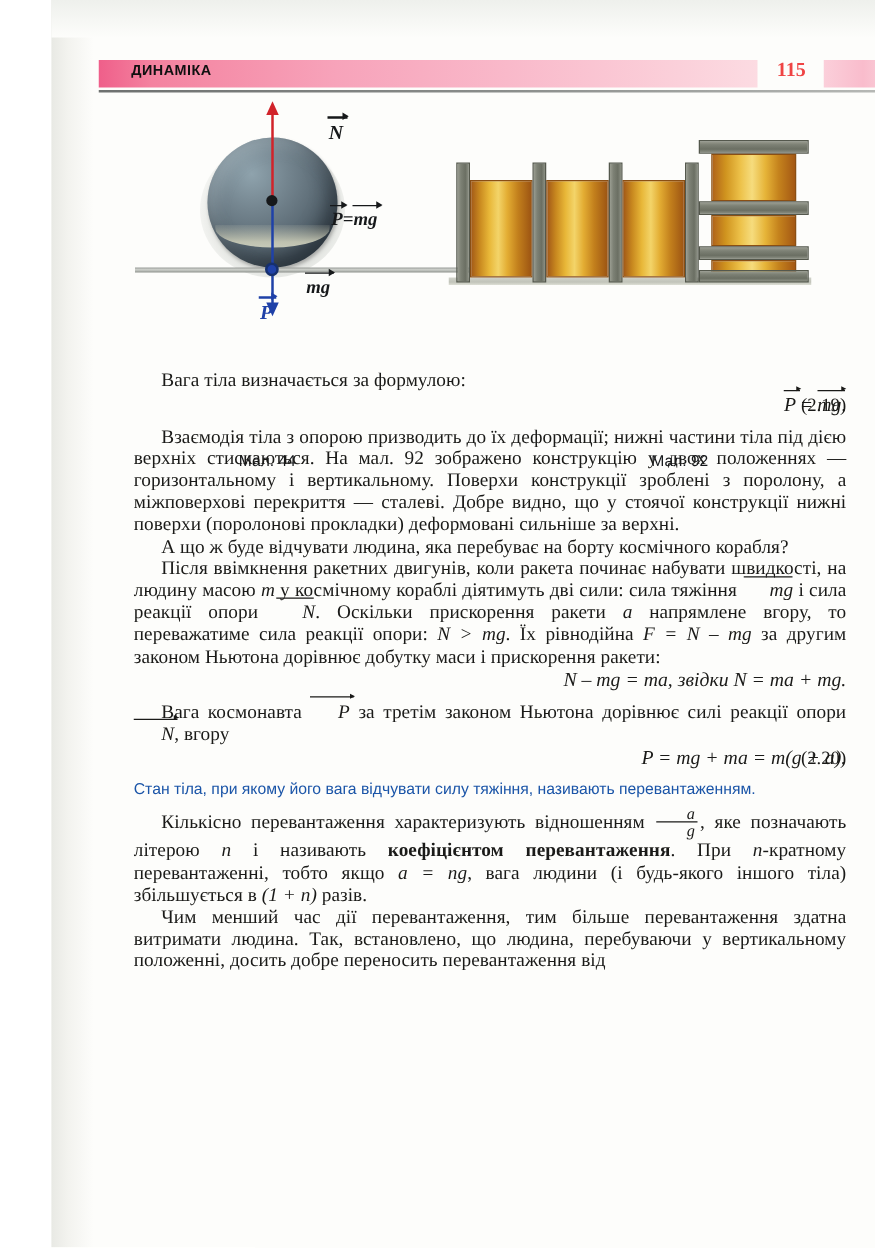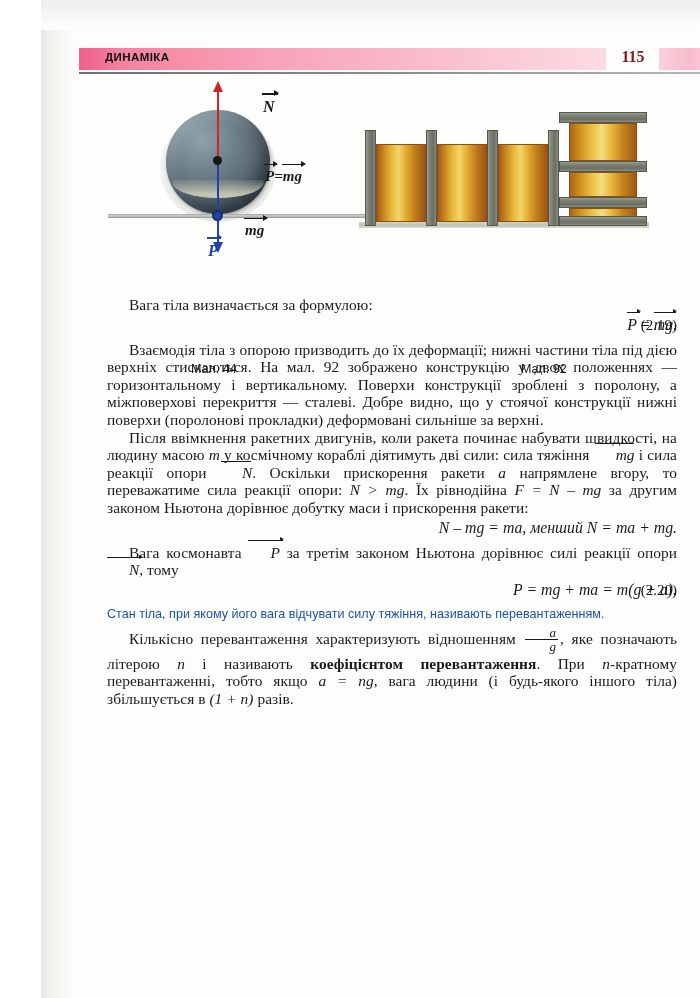--- a/index.html
+++ b/index.html
@@ -74,21 +74,21 @@
   }
   .header-page {
     position: absolute;
     left: 529px;
     top: 0px;
     width: 50px;
     text-align: center;
     font-family: "Liberation Serif", serif;
     font-weight: bold;
     font-size: 16px;
-    color: #7f1d1d;
+    color: #ef4444;
   }
   .header-rule {
     position: absolute;
     left: 38px;
     top: 72px;
     width: 645px;
     height: 2px;
     background: linear-gradient(to right, #6e7170 0%, #8a8d8b 50%, #b9bbb8 100%);
   }
 
@@ -464,33 +464,35 @@
     <p class="t">Вага тіла визначається за формулою:</p>
 
     <div class="formula-row">
       <div class="formula"><span class="vecover">P</span><span class="up"> = </span><span class="vecover">mg</span><span class="up">.</span></div>
       <div class="eqno">(2.19)</div>
     </div>
 
 
     <p class="t">Взаємодія тіла з опорою призводить до їх деформації; нижні частини тіла під дією верхніх стискаються. На мал. 92 зображено конструкцію у двох положеннях — горизонтальному і вертикальному. Поверхи конструкції зроблені з поролону, а міжповерхові перекриття — сталеві. Добре видно, що у стоячої конструкції нижні поверхи (поролонові прокладки) деформовані сильніше за верхні.</p>
 
+    <p class="t">А що ж буде відчувати людина, яка перебуває на борту космічного корабля?</p>
 
     <p class="t"><span>Після ввімкнення ракетних двигунів, коли ракета починає набувати швидкості, на людину масою </span><span class="ital">m</span><span> у космічному кораблі діятимуть дві сили: сила тяжіння </span><span class="ital barover">mg</span><span> і сила реакції опори </span><span class="ital barover">N</span><span>. Оскільки прискорення ракети </span><span class="ital">a</span><span> напрямлене вгору, то переважатиме сила реакції опори: </span><span class="ital">N &gt; mg</span><span>. Їх рівнодійна </span><span class="ital">F = N – mg</span><span> за другим законом Ньютона дорівнює добутку маси і прискорення ракети:</span></p>
 
     <div class="formula-row">
-      <div class="formula">N – mg = ma, менший N = ma + mg.</div>
+      <div class="formula">N – mg = ma, звідки N = ma + mg.</div>
     </div>
 
-    <p class="t"><span>Вага космонавта </span><span class="ital vecover">P</span><span> за третім законом Ньютона дорівнює силі реакції опори </span><span class="ital vecover">N</span><span>, тому</span></p>
+    <p class="t"><span>Вага космонавта </span><span class="ital vecover">P</span><span> за третім законом Ньютона дорівнює силі реакції опори </span><span class="ital vecover">N</span><span>, вгору</span></p>
 
     <div class="formula-row">
       <div class="formula">P = mg + ma = m(g + a).</div>
       <div class="eqno">(2.20)</div>
     </div>
 
 
     <p class="def"><span>Стан тіла, при якому його вага відчувати силу тяжіння, називають </span><b>перевантаженням.</b></p>
 
     <p class="t" style="margin-top:5px;"><span>Кількісно перевантаження характеризують відношенням </span><span class="frac"><span class="num">a</span><span class="den">g</span></span><span>, яке позначають літерою </span><span class="ital">n</span><span> і називають </span><b>коефіцієнтом перевантаження</b><span>. При </span><span class="ital">n</span><span>-кратному перевантаженні, тобто якщо </span><span class="ital">a = ng</span><span>, вага людини (і будь-якого іншого тіла) збільшується в </span><span class="ital">(1 + n)</span><span> разів.</span></p>
 
+    <p class="t">Чим менший час дії перевантаження, тим більше перевантаження здатна витримати людина. Так, встановлено, що людина, перебуваючи у вертикальному положенні, досить добре переносить перевантаження від</p>
   </div>
 </div>
 
 </body></html>

